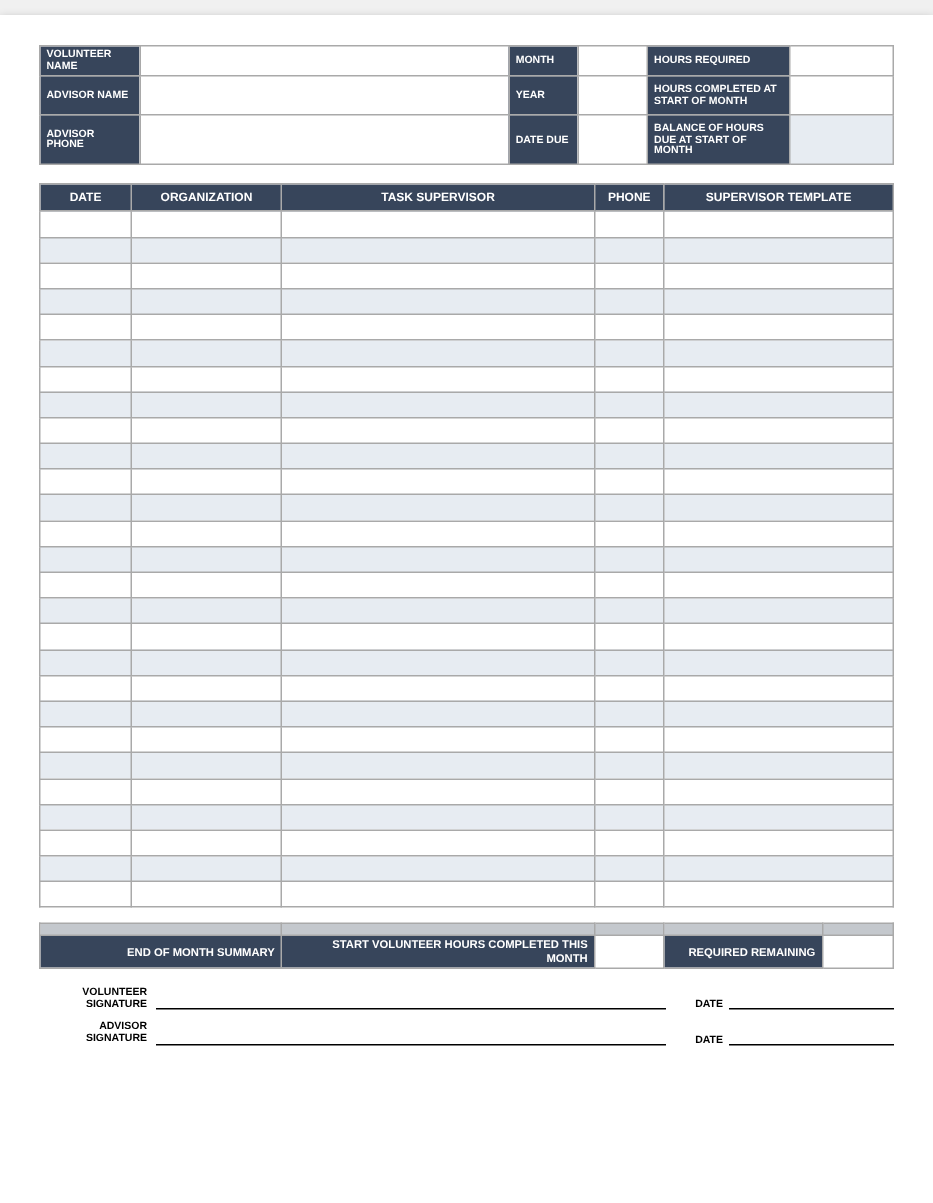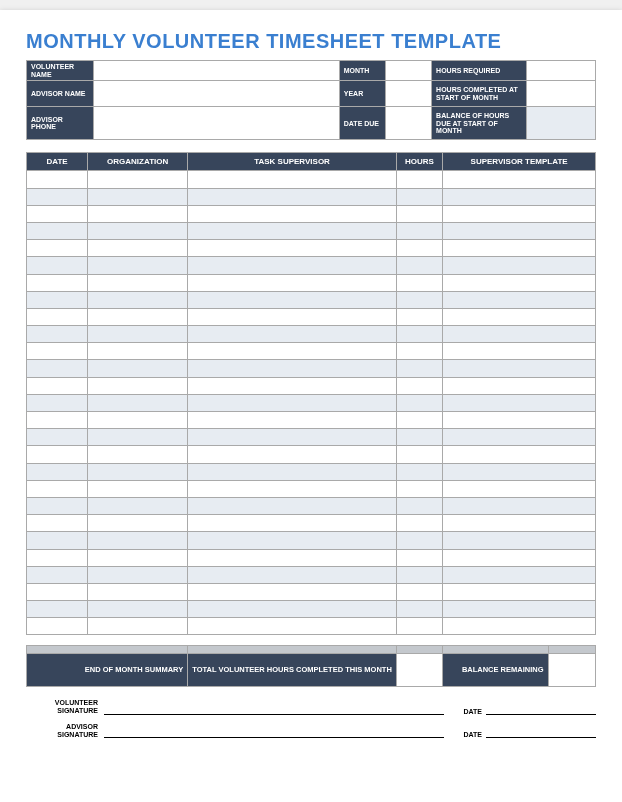--- a/index.html
+++ b/index.html
@@ -17,38 +17,37 @@
 
   .ledger { width:100%; border-collapse:collapse; table-layout:fixed; }
   .ledger th { background:#37455b; color:#fff; font-size:8px; font-weight:700; text-align:center; padding:4px 2px; border:1px solid #a9a9a9; }
   .ledger td { border:1px solid #a9a9a9; height:17.2px; font-size:8px; }
   .row-alt td { background:#e7ecf2; }
   .row-plain td { background:#fff; }
 
   .sum-spacer { height:10px; }
   .sum-bar td { background:#c4c8cd; height:8px; border:1px solid #a9a9a9; }
 
-  .summary-row td { height:33px; border:1px solid #a9a9a9; font-size:7.5px; font-weight:700; text-align:right; vertical-align:middle; padding:2px 4px; line-height:1.1; }
+  .summary-row td { height:18px; border:1px solid #a9a9a9; font-size:7.5px; font-weight:700; text-align:right; vertical-align:middle; padding:2px 4px; line-height:1.1; }
   .summary-hdr { background:#37455b; color:#fff; }
   .summary-val { background:#fff; }
 
   .sig-block { margin-top:12px; }
   .sig-row { display:flex; align-items:flex-end; margin-bottom:8px; }
   .sig-lbl { width:78px; font-size:7px; font-weight:700; text-align:right; padding-right:6px; line-height:1.1; color:#000; }
   .sig-line { flex:1; border-bottom:1px solid #000; height:10px; }
   .sig-gap { width:14px; }
   .date-lbl { width:28px; font-size:7px; font-weight:700; text-align:right; padding-right:4px; }
   .date-line { width:110px; border-bottom:1px solid #000; height:10px; }
 </style>
 </head>
 <body>
 
 <div class="page">
 
-  <div class="title">MONTHLY VOLUNTEER TIMESHEET TEMPLATE</div>
 
   <table class="info-grid">
     <colgroup>
       <col style="width:58px">
         <col style="width:213px">
         <col style="width:40px">
         <col style="width:40px">
         <col style="width:82px">
         <col style="width:60px">
     </colgroup>
@@ -88,21 +87,21 @@
         <col style="width:95px">
         <col style="width:198px">
         <col style="width:44px">
         <col style="width:145px">
     </colgroup>
     <thead>
       <tr>
         <th>DATE</th>
         <th>ORGANIZATION</th>
         <th>TASK SUPERVISOR</th>
-        <th>HOURS</th>
+        <th>PHONE</th>
         <th>SUPERVISOR TEMPLATE</th>
       </tr>
     </thead>
     <tbody id="ledger-body">
         <tr class="row-plain">
           <td></td>
           <td></td>
           <td></td>
           <td></td>
           <td></td>
@@ -305,23 +304,23 @@
     <tbody>
         <tr class="sum-bar">
           <td></td>
           <td></td>
           <td></td>
           <td></td>
           <td></td>
         </tr>
     <tr class="summary-row">
       <td class="summary-hdr">END OF MONTH SUMMARY</td>
-      <td class="summary-hdr">TOTAL VOLUNTEER HOURS COMPLETED THIS MONTH</td>
+      <td class="summary-hdr">START VOLUNTEER HOURS COMPLETED THIS MONTH</td>
       <td class="summary-val"></td>
-      <td class="summary-hdr">BALANCE REMAINING</td>
+      <td class="summary-hdr">REQUIRED REMAINING</td>
       <td class="summary-val"></td>
     </tr>
   </tbody>
     </table>
 
   <div class="sig-block">
     <div class="sig-row">
       <div class="sig-lbl">VOLUNTEER SIGNATURE</div>
       <div class="sig-line"></div>
       <div class="sig-gap"></div>

